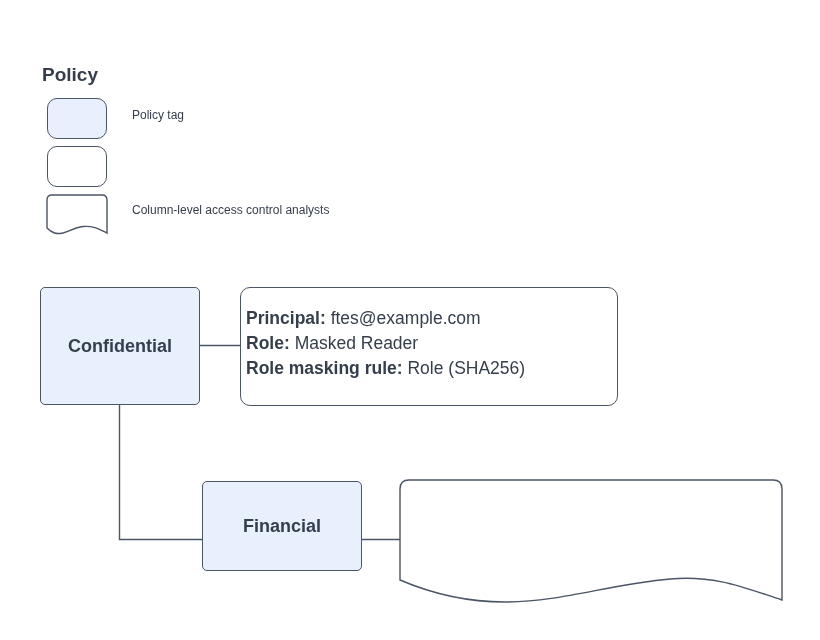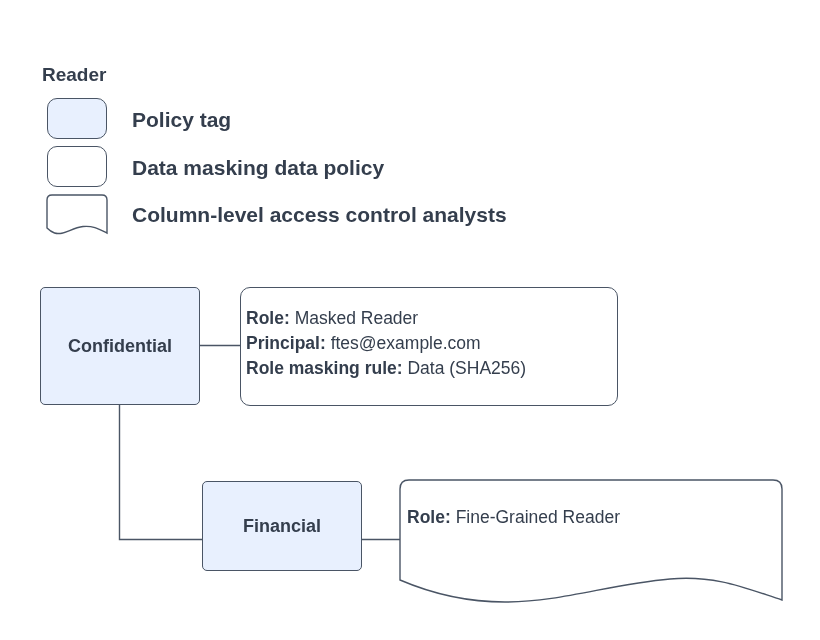--- a/index.html
+++ b/index.html
@@ -20,21 +20,21 @@
 
   .legend-title{
     position:absolute;left:42px;top:64px;font-size:19px;font-weight:bold;color:var(--text);
   }
   .swatch{
     position:absolute;left:47px;width:60px;height:41px;border:1.5px solid var(--stroke);
     border-radius:10px;background:#fff;
   }
   .swatch.blue{background:var(--accent);}
   .legend-label{
-    position:absolute;left:132px;font-size:21px;font-weight:bold;color:var(--text);
+    position:absolute;left:132px;font-size:12px;font-weight:normal;color:var(--text);
     white-space:nowrap;line-height:1;
   }
 
   .tag-node{
     position:absolute;background:var(--accent);border:1.5px solid var(--stroke);
     border-radius:5px;display:flex;align-items:center;justify-content:center;
     font-size:18px;font-weight:bold;color:var(--text);
   }
   .policy-box{
     position:absolute;left:240px;top:287px;width:378px;height:119px;background:#fff;
@@ -67,42 +67,40 @@
              C 463,602 428,592 400,580
              L 400,489 Q 400,480 409,480 Z"></path>
 
     <path class="filled" d="M 52,195 L 102,195 Q 107,195 107,200 L 107,233
              C 99,229 93,225.5 83,226.5
              C 71,228 63,236 54.5,233
              C 51.5,231.9 49,230 47,228
              L 47,200 Q 47,195 52,195 Z"></path>
   </svg>
 
-  <div class="legend-title">Reader</div>
+  <div class="legend-title">Policy</div>
 
   <div class="swatch blue" style="top:98px;"></div>
   <div class="legend-label" style="top:109px;">Policy tag</div>
 
   <div class="swatch" style="top:146px;"></div>
-  <div class="legend-label" style="top:157px;">Data masking data policy</div>
 
   <div class="legend-label" style="top:204px;">Column-level access control analysts</div>
 
   <div class="tag-node" style="left:40px;top:287px;width:160px;height:118px;">
     <span>Confidential</span>
   </div>
 
   <div class="policy-box"></div>
   <div class="policy-text masking-text">
+    <span class="row"><b>Principal:</b>&nbsp;<span>ftes@example.com</span></span>
     <span class="row"><b>Role:</b>&nbsp;<span>Masked Reader</span></span>
-    <span class="row"><b>Principal:</b>&nbsp;<span>ftes@example.com</span></span>
-    <span class="row"><b>Role masking rule:</b>&nbsp;<span>Data (SHA256)</span></span>
+    <span class="row"><b>Role masking rule:</b>&nbsp;<span>Role (SHA256)</span></span>
   </div>
 
   <div class="tag-node" style="left:202px;top:481px;width:160px;height:90px;">
     <span>Financial</span>
   </div>
 
   <div class="policy-text doc-text">
-    <span class="row"><b>Role:</b>&nbsp;<span>Fine-Grained Reader</span></span>
   </div>
 
 </div>
 
 </body></html>

